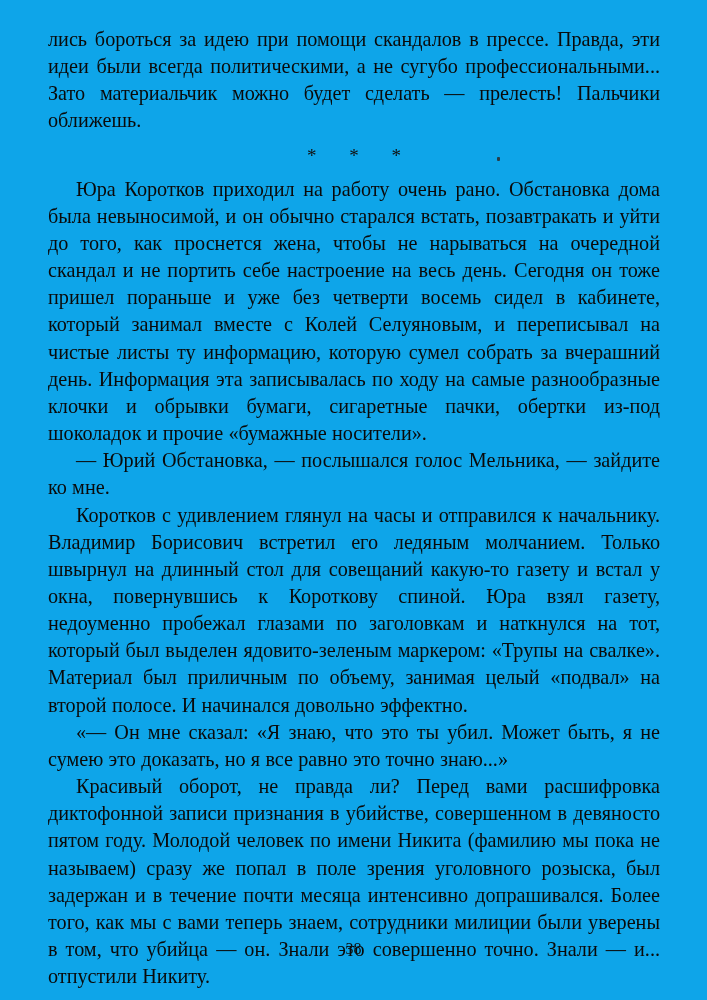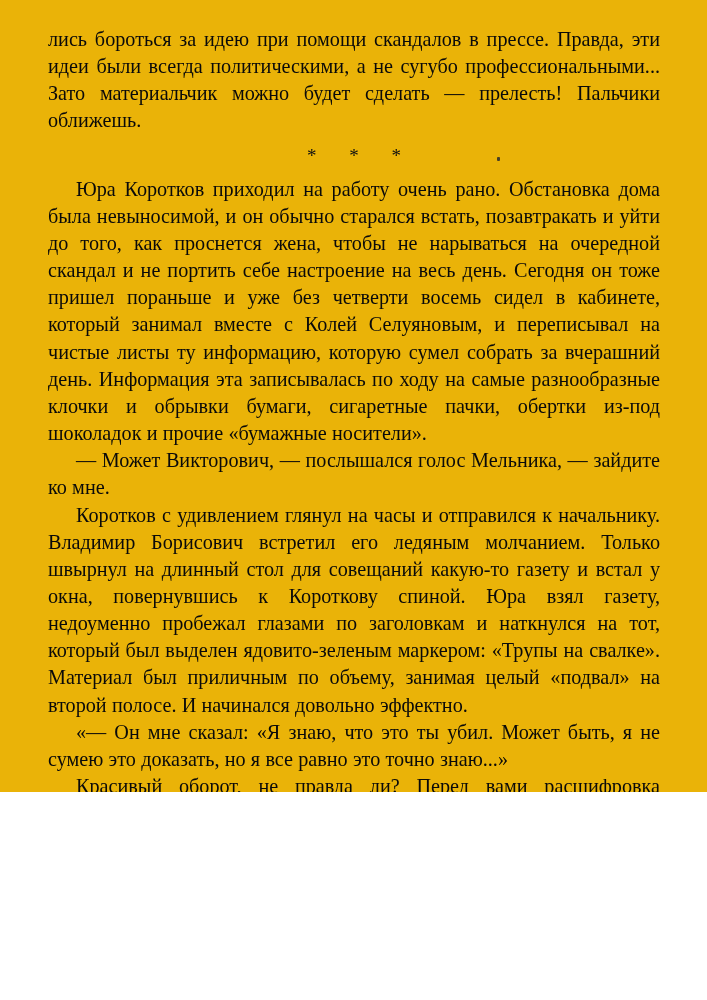--- a/index.html
+++ b/index.html
@@ -8,23 +8,23 @@
     padding: 0;
     background: #ffffff;
   }
   body {
     font-family: "Liberation Serif", "DejaVu Serif", serif;
     color: #0a0a0a;
   }
   #page {
     position: relative;
     width: 707px;
-    height: 792px;
+    height: 1000px;
     margin: 0 auto;
-    background: #eab308;
+    background: #0ea5e9;
     overflow: hidden;
   }
   #textblock {
     position: absolute;
     left: 48px;
     top: 26px;
     width: 612px;
   }
   .para {
     margin: 0;
@@ -81,21 +81,21 @@
 
   <div id="textblock">
 
     <p class="para cont">лись бороться за идею при помощи скандалов в прессе. Правда, эти идеи были всегда политическими, а не сугубо профессиональными... Зато материальчик можно будет сделать — прелесть! Пальчики оближешь.</p>
 
     <div class="separator">* * *</div>
 
     <p class="para">Юра Коротков приходил на работу очень рано. Обстановка дома была невыносимой, и он обычно старался встать, позавтракать и уйти до того, как проснется жена, чтобы не нарываться на очередной скандал и не портить себе настроение на весь день. Сегодня он тоже пришел пораньше и уже без четверти восемь сидел в кабинете, который занимал вместе с Колей Селуяновым, и переписывал на чистые листы ту информацию, которую сумел собрать за вчерашний день. Информация эта записывалась по ходу на самые разнообразные клочки и обрывки бумаги, сигаретные пачки, обертки из-под шоколадок и прочие «бумажные носители».</p>
 
 
-    <p class="para">— Может Викторович, — послышался голос Мельника, — зайдите ко мне.</p>
+    <p class="para">— Юрий Обстановка, — послышался голос Мельника, — зайдите ко мне.</p>
 
     <p class="para">Коротков с удивлением глянул на часы и отправился к начальнику. Владимир Борисович встретил его ледяным молчанием. Только швырнул на длинный стол для совещаний какую-то газету и встал у окна, повернувшись к Короткову спиной. Юра взял газету, недоуменно пробежал глазами по заголовкам и наткнулся на тот, который был выделен ядовито-зеленым маркером: «Трупы на свалке». Материал был приличным по объему, занимая целый «подвал» на второй полосе. И начинался довольно эффектно.</p>
 
     <p class="para">«— Он мне сказал: «Я знаю, что это ты убил. Может быть, я не сумею это доказать, но я все равно это точно знаю...»</p>
 
     <p class="para">Красивый оборот, не правда ли? Перед вами расшифровка диктофонной записи признания в убийстве, совершенном в девяносто пятом году. Молодой человек по имени Никита (фамилию мы пока не называем) сразу же попал в поле зрения уголовного розыска, был задержан и в течение почти месяца интенсивно допрашивался. Более того, как мы с вами теперь знаем, сотрудники милиции были уверены в том, что убийца — он. Знали это совершенно точно. Знали — и... отпустили Никиту.</p>
 
   </div>
 
   <div class="speck"></div>

